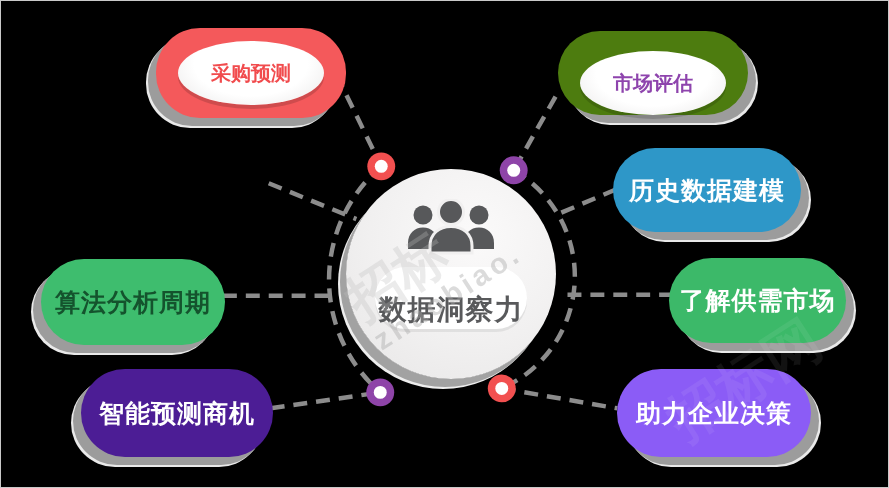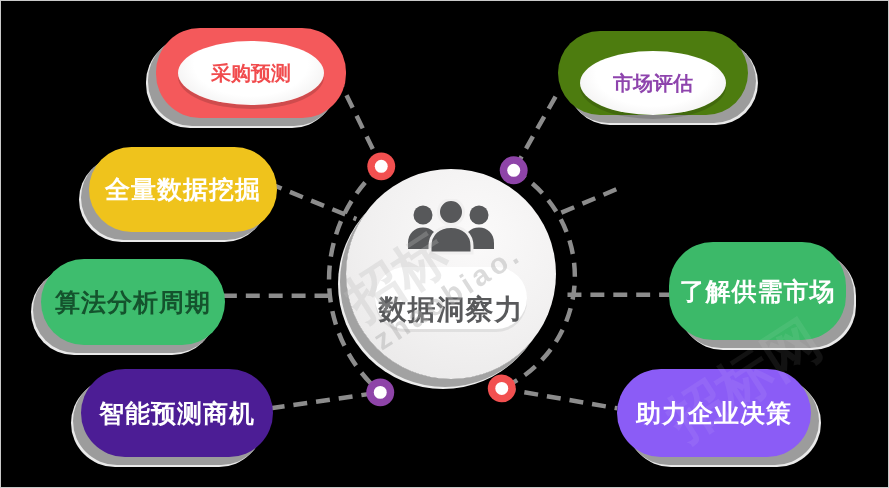--- a/index.html
+++ b/index.html
@@ -14,21 +14,21 @@
     position:absolute;z-index:2;display:flex;align-items:center;justify-content:center;
     border-radius:44px;
   }
   .shadow-l{box-shadow:-8px 8px 0 #9c9c9c,-10px 10px 0 #e9e9e9;}
   .shadow-r{box-shadow:8px 8px 0 #9c9c9c,10px 10px 0 #e9e9e9;}
   .n1{left:155px;top:27px;width:190px;height:90px;}
   .n2{left:557px;top:30px;width:190px;height:84px;}
   .n3{left:88px;top:146px;width:188px;height:85px;}
   .n4{left:612px;top:147px;width:188px;height:84px;}
   .n5{left:40px;top:258px;width:184px;height:86px;}
-  .n6{left:668px;top:241px;width:177px;height:98px;}
+  .n6{left:668px;top:257px;width:177px;height:85px;}
   .n7{left:80px;top:368px;width:192px;height:88px;}
   .n8{left:616px;top:368px;width:194px;height:88px;}
   .label{font-size:25px;font-weight:bold;color:#fff;white-space:nowrap;letter-spacing:1px;}
   .ellipse{
     width:146px;height:64px;border-radius:50%;
     background:radial-gradient(ellipse at 50% 35%,#ffffff 55%,#f0efef 85%,#e4e3e3);
     display:flex;align-items:center;justify-content:center;
     box-shadow:0 4px 0 rgba(0,0,0,0.15);
   }
   .ellipse .label{font-size:20px;letter-spacing:0;}
@@ -88,24 +88,24 @@
       <span class="label" style="color: rgb(241, 75, 77);">采购预测</span>
     </span>
   </div>
 
   <div class="node n2 shadow-r" style="background-color: #4d7c0f; align-items: flex-end;">
     <span class="ellipse">
       <span class="label" style="color: rgb(142, 68, 173);">市场评估</span>
     </span>
   </div>
 
-  <div class="node n3 shadow-l" style="background-color: rgb(239, 195, 28);">
-    <span class="label" style="color: rgb(255, 255, 255);">全量数据挖掘</span>
+
+  <div class="node n4 shadow-r" style="background-color: rgb(46, 151, 200);">
+    <span class="label" style="color: rgb(255, 255, 255);">历史数据建模</span>
   </div>
-
 
   <div class="node n5 shadow-l" style="background-color: rgb(62, 189, 110);">
     <span class="label" style="color: #14532d;">算法分析周期</span>
   </div>
 
   <div class="node n6 shadow-r" style="background-color: rgb(60, 185, 105);">
     <span class="label" style="color: rgb(255, 255, 255);">了解供需市场</span>
   </div>
 
   <div class="node n7 shadow-l" style="background-color: #4c1d95;">

